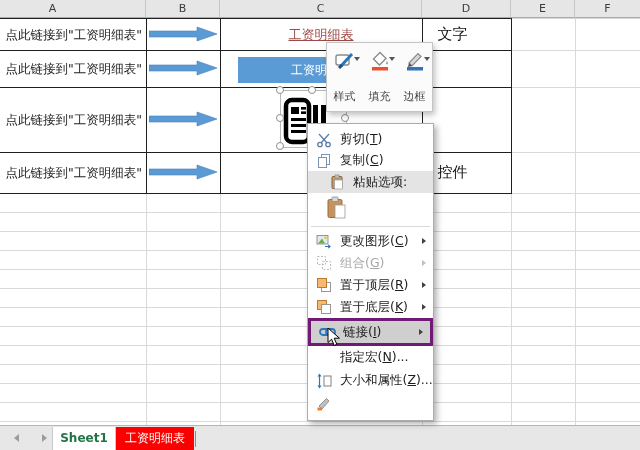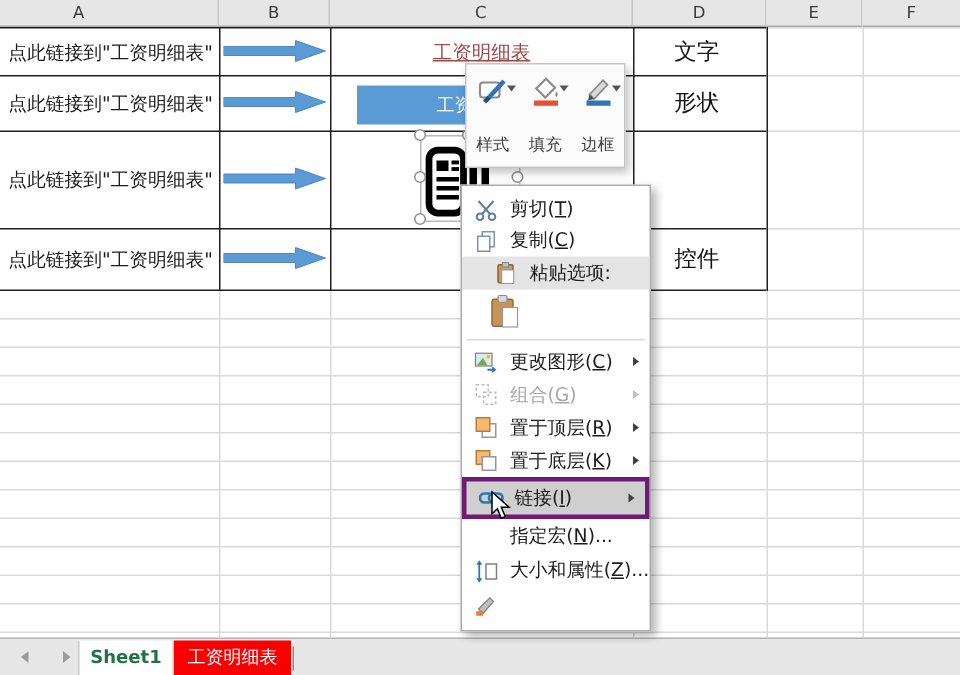--- a/index.html
+++ b/index.html
@@ -11,37 +11,37 @@
   .colhdr{position:absolute;top:0;height:18px;background:#E6E6E6;border-bottom:1px solid #ABABAB;
           color:#3c3c3c;font-size:11px;text-align:center;line-height:18px;box-sizing:border-box;
           border-right:1px solid #C6C6C6;}
   
   .gl{position:absolute;background:#D9D9D9;}
   .glb{position:absolute;background:#1f1f1f;}
 
   
   .atext{position:absolute;left:-14px;width:156px;text-align:right;font-size:12.5px;color:#1c1c1c;
          white-space:nowrap;overflow:visible;}
-  .dlabel{position:absolute;left:420px;width:89px;text-align:center;font-size:15px;color:#111;}
+  .dlabel{position:absolute;left:408px;width:89px;text-align:center;font-size:15px;color:#111;}
   .c1link{position:absolute;left:220px;width:202px;text-align:center;font-size:13px;
           text-decoration:underline;}
   .arrow{position:absolute;left:149px;}
 
   
   .cbtn{position:absolute;left:238px;top:57px;width:166px;height:26px;background:#5B9BD5;
         color:#fff;font-size:12px;text-align:center;line-height:26px;z-index:3;}
 
   
   .selframe{position:absolute;left:280px;top:90px;width:65px;height:56px;border:1px solid #B8B8B8;z-index:4;}
   .handle{position:absolute;width:8px;height:8px;border-radius:50%;background:#fff;border:1px solid #8f8f8f;
           box-sizing:border-box;z-index:5;}
   .shapeicon{position:absolute;left:283px;top:97px;z-index:4;}
 
   
-  #minitb{position:absolute;left:310px;top:42px;width:107px;height:70px;background:#FBFBFB;
+  #minitb{position:absolute;left:326px;top:42px;width:107px;height:70px;background:#FBFBFB;
           border:1px solid #C5C5C5;box-shadow:2px 3px 6px rgba(0,0,0,.25);z-index:30;
           display:flex;box-sizing:border-box;justify-content:flex-end;}
   .tbbtn{flex:1;position:relative;text-align:center;cursor:default;}
   .tbico{margin-top:6px;display:inline-block;}
   .tbcaret{position:absolute;top:14px;right:2px;width:0;height:0;
            border-left:3px solid transparent;border-right:3px solid transparent;border-top:4px solid #555;}
   .tblab{position:absolute;bottom:7px;left:0;right:0;font-size:11px;color:#3f3f3f;}
 
   
   #cmenu{position:absolute;left:307px;top:123px;width:127px;height:298px;background:#fff;
@@ -122,21 +122,20 @@
       <div class="gl" style="left: 0px; top: 402px; width: 640px; height: 1px;"></div>
       <div class="gl" style="left: 0px; top: 421px; width: 640px; height: 1px;"></div>
     </div>
 
   <div class="atext" style="top:27px">点此链接到"工资明细表"</div>
   <div class="atext" style="top:61px">点此链接到"工资明细表"</div>
   <div class="atext" style="top:112px">点此链接到"工资明细表"</div>
   <div class="atext" style="top:165px">点此链接到"工资明细表"</div>
 
   <div class="dlabel" style="top:25px">文字</div>
-  <div class="dlabel" style="top:59px">形状</div>
   <div class="dlabel" style="top:163px">控件</div>
 
   <svg class="arrow" style="top:26px" width="70" height="16">
       <polygon points="0,5 48,5 48,1 68,8 48,15 48,11 0,11" fill="#5B9BD5" stroke="#4A7EBB" stroke-width="0.6"></polygon>
     </svg>
   <svg class="arrow" style="top:60px" width="70" height="16">
       <polygon points="0,5 48,5 48,1 68,8 48,15 48,11 0,11" fill="#5B9BD5" stroke="#4A7EBB" stroke-width="0.6"></polygon>
     </svg>
   <svg class="arrow" style="top:111px" width="70" height="16">
       <polygon points="0,5 48,5 48,1 68,8 48,15 48,11 0,11" fill="#5B9BD5" stroke="#4A7EBB" stroke-width="0.6"></polygon>

